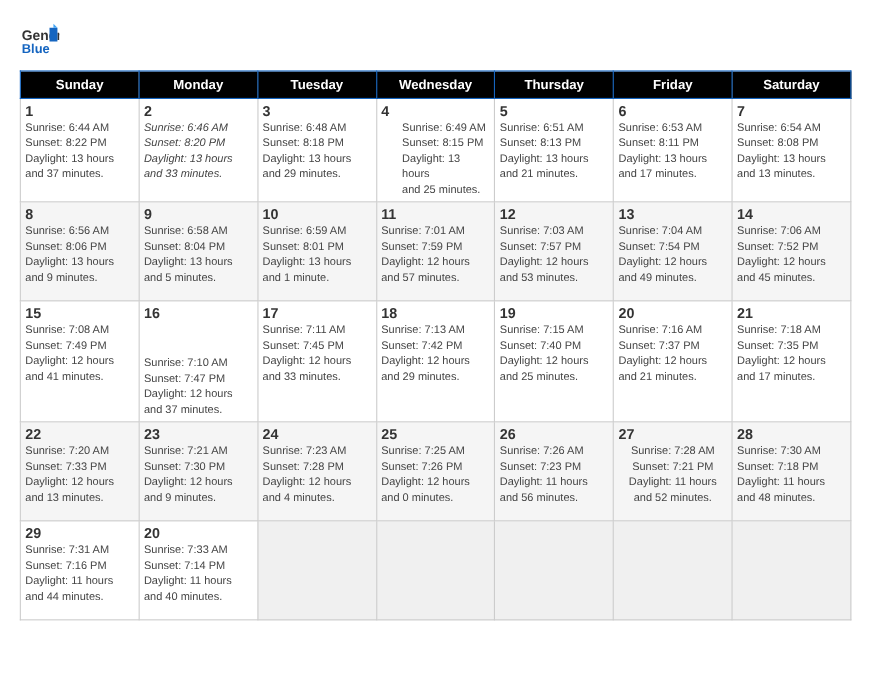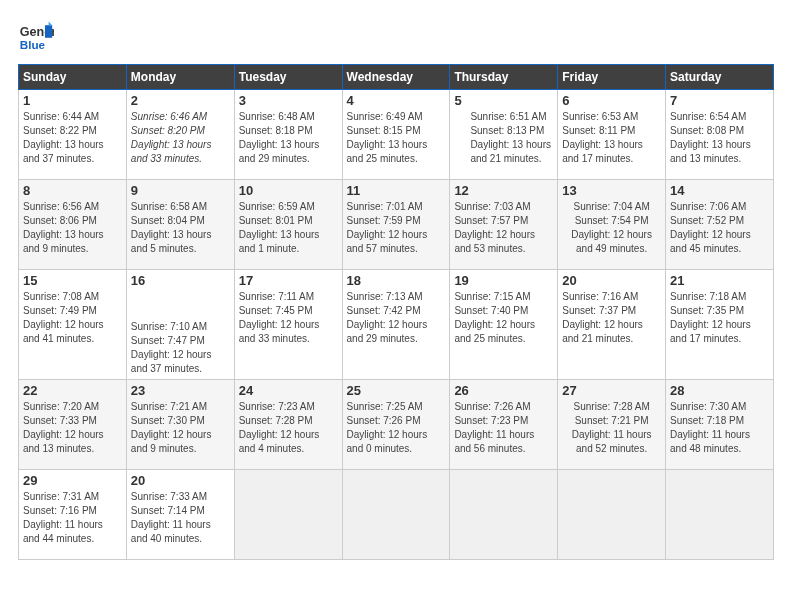--- a/index.html
+++ b/index.html
@@ -49,26 +49,26 @@
     .subtitle {
       font-size: 14px;
       color: #555;
     }
     table {
       width: 100%;
       border-collapse: collapse;
       table-layout: fixed;
     }
     thead th {
-      background-color: #404040;
+      background-color: #000000;
       color: #fff;
       font-size: 12px;
       font-weight: bold;
       padding: 5px 4px;
-      text-align: left;
+      text-align: center;
       border: 1px solid #1565c0;
     }
     tbody td {
       vertical-align: top;
       border: 1px solid #ccc;
       padding: 3px 4px;
       font-size: 9.5px;
       color: #333;
       height: 90px;
       background: #fff;
@@ -147,28 +147,28 @@
           </td>
           <td>
             <span class="day-num">3</span>
             <div class="day-info" style="white-space: pre-line;">Sunrise: 6:48 AM
 Sunset: 8:18 PM
 Daylight: 13 hours
 and 29 minutes.</div>
           </td>
           <td>
             <span class="day-num">4</span>
-            <div class="day-info" style="white-space: pre-line;">Sunrise: 6:49 AM
+            <div class="day-info" style="white-space: pre-line; margin-left: 19px;">Sunrise: 6:49 AM
 Sunset: 8:15 PM
 Daylight: 13 hours
 and 25 minutes.</div>
           </td>
           <td>
             <span class="day-num">5</span>
-            <div class="day-info" style="white-space: pre-line; margin-left: 16px;">Sunrise: 6:51 AM
+            <div class="day-info" style="white-space: pre-line;">Sunrise: 6:51 AM
 Sunset: 8:13 PM
 Daylight: 13 hours
 and 21 minutes.</div>
           </td>
           <td>
             <span class="day-num">6</span>
             <div class="day-info" style="white-space: pre-line;">Sunrise: 6:53 AM
 Sunset: 8:11 PM
 Daylight: 13 hours
 and 17 minutes.</div>
@@ -212,21 +212,21 @@
           </td>
           <td>
             <span class="day-num">12</span>
             <div class="day-info" style="white-space: pre-line;">Sunrise: 7:03 AM
 Sunset: 7:57 PM
 Daylight: 12 hours
 and 53 minutes.</div>
           </td>
           <td>
             <span class="day-num">13</span>
-            <div class="day-info" style="white-space: pre-line; text-align: center;">Sunrise: 7:04 AM
+            <div class="day-info" style="white-space: pre-line;">Sunrise: 7:04 AM
 Sunset: 7:54 PM
 Daylight: 12 hours
 and 49 minutes.</div>
           </td>
           <td>
             <span class="day-num">14</span>
             <div class="day-info" style="white-space: pre-line;">Sunrise: 7:06 AM
 Sunset: 7:52 PM
 Daylight: 12 hours
 and 45 minutes.</div>

